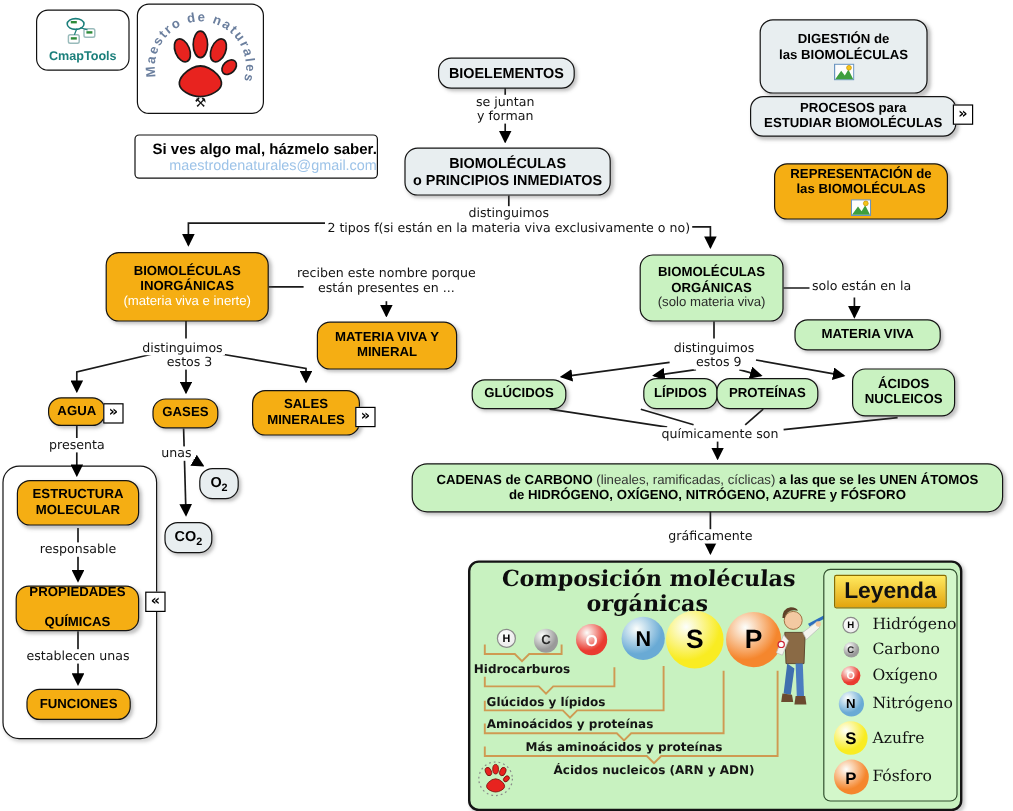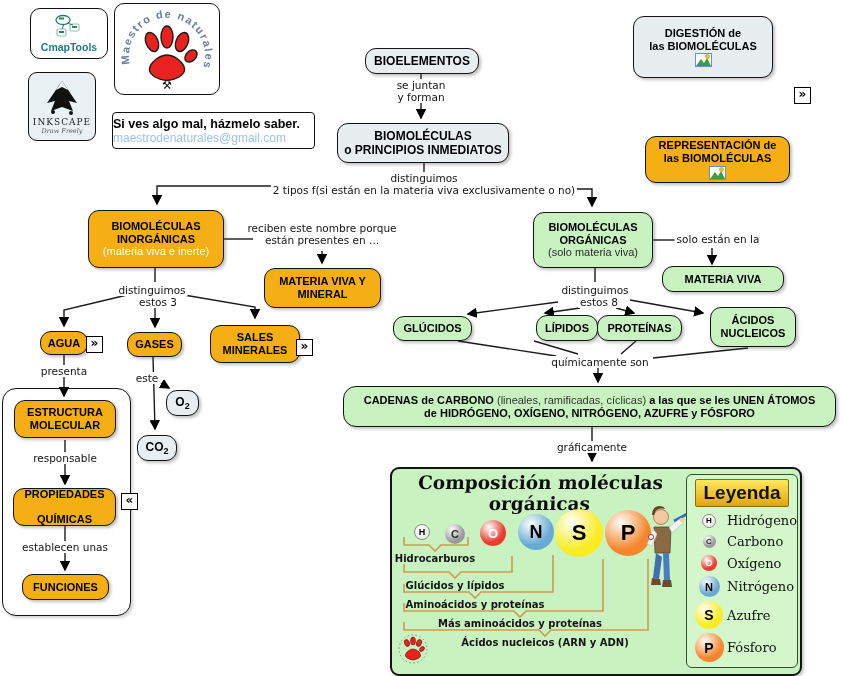--- a/index.html
+++ b/index.html
@@ -31,21 +31,21 @@
         box-shadow:2px 2px 3px rgba(80,80,80,.25);}
 
   .logo{position:absolute;background:#fff;border:1.5px solid #111;border-radius:10px;z-index:2;
         display:flex;flex-direction:column;align-items:center;justify-content:center;}
   .cmaptext{font:bold 10.5px "Liberation Sans",sans-serif;color:#1b7f7b;margin-top:1px;}
   .inkbox{background:#e9f1f4;}
   .inktitle{font:9px "DejaVu Serif",serif;letter-spacing:1px;color:#222;}
   .inksub{font:italic 6.5px "DejaVu Serif",serif;color:#555;}
 
   .contact{position:absolute;left:112px;top:112px;width:201px;height:35px;background:#fff;
-        border:1.5px solid #111;border-radius:4px;display:flex;flex-direction:column;align-items:flex-start;
+        border:1.5px solid #111;border-radius:4px;display:flex;flex-direction:column;align-items:flex-end;
         justify-content:center;z-index:2;}
   .contact .msg{font:bold 12.5px "Liberation Sans",sans-serif;color:#000;}
   .contact .mail{font:12px "Liberation Sans",sans-serif;color:#9dc3e8;}
 
   
   .imgbox{position:absolute;left:390px;top:467px;width:408px;height:205px;background:#c8f2c0;
         border:2px solid #141414;border-radius:9px;z-index:0;box-shadow:2px 2px 3px rgba(80,80,80,.3);}
   .imgtitle{position:absolute;left:4px;top:3px;width:288px;text-align:center;
         font:bold 18.5px "DejaVu Serif",serif;color:#0d0d0d;letter-spacing:0px;z-index:2;transform:skewX(-3deg);}
   .sphere{position:absolute;border-radius:50%;display:flex;align-items:center;justify-content:center;
@@ -150,30 +150,20 @@
         <ellipse cx="37" cy="38" rx="6" ry="10" transform="rotate(-22 37 38)"></ellipse>
         <ellipse cx="52" cy="33" rx="6" ry="11"></ellipse>
         <ellipse cx="67" cy="38" rx="6" ry="10" transform="rotate(22 67 38)"></ellipse>
         <ellipse cx="76" cy="52" rx="5" ry="7" transform="rotate(45 76 52)"></ellipse>
         <path d="M38 58 q14 -14 28 0 q8 9 -2 15 q-12 7 -24 0 q-10 -6 -2 -15 z"></path>
       </g>
       <text x="52" y="85" text-anchor="middle" font-size="11" fill="#111">⚒</text>
     </svg>
   </div>
 
-  <div class="logo inkbox" style="left:28px;top:72px;width:66px;height:67px;border-radius:9px;">
-    <svg width="46" height="38" viewBox="0 0 46 38">
-      <polygon points="23,2 8,24 16,22 12,32 23,28 34,32 30,22 38,24" fill="#111"></polygon>
-      <polygon points="23,2 17,11 23,8 29,11" fill="#f2f6f8"></polygon>
-      <circle cx="14" cy="33" r="2" fill="#111"></circle>
-        <circle cx="32" cy="34" r="2" fill="#111"></circle>
-    </svg>
-    <div class="inktitle">INKSCAPE</div>
-    <div class="inksub">Draw Freely</div>
-  </div>
 
   <div class="contact">
     <div class="msg">Si ves algo mal, házmelo saber.</div>
     <div class="mail">maestrodenaturales@gmail.com</div>
   </div>
 
   <div class="node lightblue f12" style="left:365px;top:48px;width:114px;height:26px;">
     <div>BIOELEMENTOS</div>
   </div>
   <span class="lbl" style="left:421px;top:79px;">se juntan</span>
@@ -189,20 +179,24 @@
   <div class="node lightblue f11" style="left:633px;top:16px;width:140px;height:62px;">
     <div>DIGESTIÓN de</div>
     <div>las BIOMOLÉCULAS</div>
     <svg width="17" height="14" viewBox="0 0 17 14" style="margin-top:1px;">
       <rect x="0.5" y="0.5" width="16" height="13" fill="#fdfdfd" stroke="#6a94c0"></rect>
       <polygon points="1,13 6,6 9,10 12,5 16,13" fill="#3e9e3e"></polygon>
       <circle cx="12.5" cy="3.5" r="2" fill="#f5c518" stroke="#c78f00" stroke-width="0.6"></circle>
     </svg>
   </div>
 
+  <div class="node lightblue f11" style="left:625px;top:80px;width:172px;height:34px;">
+    <div>PROCESOS para</div>
+    <div>ESTUDIAR BIOMOLÉCULAS</div>
+  </div>
   <div class="chev" style="left:794px;top:87px;">»</div>
 
   <div class="node orange f11" style="left:645px;top:136px;width:145px;height:47px;">
     <div>REPRESENTACIÓN de</div>
     <div>las BIOMOLÉCULAS</div>
     <svg width="17" height="14" viewBox="0 0 17 14" style="margin-top:1px;">
       <rect x="0.5" y="0.5" width="16" height="13" fill="#fdfdfd" stroke="#6a94c0"></rect>
       <polygon points="1,13 6,6 9,10 12,5 16,13" fill="#3e9e3e"></polygon>
       <circle cx="12.5" cy="3.5" r="2" fill="#f5c518" stroke="#c78f00" stroke-width="0.6"></circle>
     </svg>
@@ -233,21 +227,21 @@
     <div>GASES</div>
   </div>
 
   <div class="node orange f11" style="left:210px;top:325px;width:90px;height:38px;">
     <div>SALES</div>
     <div>MINERALES</div>
   </div>
   <div class="chev" style="left:296px;top:339px;">»</div>
 
   <span class="lbl" style="left:64px;top:365px;">presenta</span>
-  <span class="lbl" style="left:147px;top:372px;">este</span>
+  <span class="lbl" style="left:147px;top:372px;">unas</span>
 
   <div class="node lightblue f12" style="left:166px;top:390px;width:33px;height:26px;">
     <div><span>O</span><sub style="font-size:9px;">2</sub></div>
   </div>
   <div class="node lightblue f12" style="left:137px;top:435px;width:40px;height:26px;">
     <div><span>CO</span><sub style="font-size:9px;">2</sub></div>
   </div>
 
   <div class="whitebox" style="left:2px;top:388px;width:127px;height:226px;"></div>
   <div class="chev" style="left:121px;top:493px;">«</div>
@@ -273,21 +267,21 @@
     <div>ORGÁNICAS</div>
     <div class="sub">(solo materia viva)</div>
   </div>
   <span class="lbl" style="left:718px;top:233px;">solo están en la</span>
 
   <div class="node green f11" style="left:662px;top:266px;width:122px;height:26px;">
     <div>MATERIA VIVA</div>
   </div>
 
   <span class="lbl" style="left:595px;top:284px;">distinguimos</span>
-  <span class="lbl" style="left:599px;top:296px;">estos 8</span>
+  <span class="lbl" style="left:599px;top:296px;">estos 9</span>
 
   <div class="node green f11" style="left:393px;top:316px;width:79px;height:25px;">
     <div>GLÚCIDOS</div>
   </div>
   <div class="node green f11" style="left:503px;top:315px;width:62px;height:26px;margin-left:33px;">
     <div>LÍPIDOS</div>
   </div>
   <div class="node green f11" style="left:597px;top:315px;width:85px;height:26px;">
     <div>PROTEÍNAS</div>
   </div>

